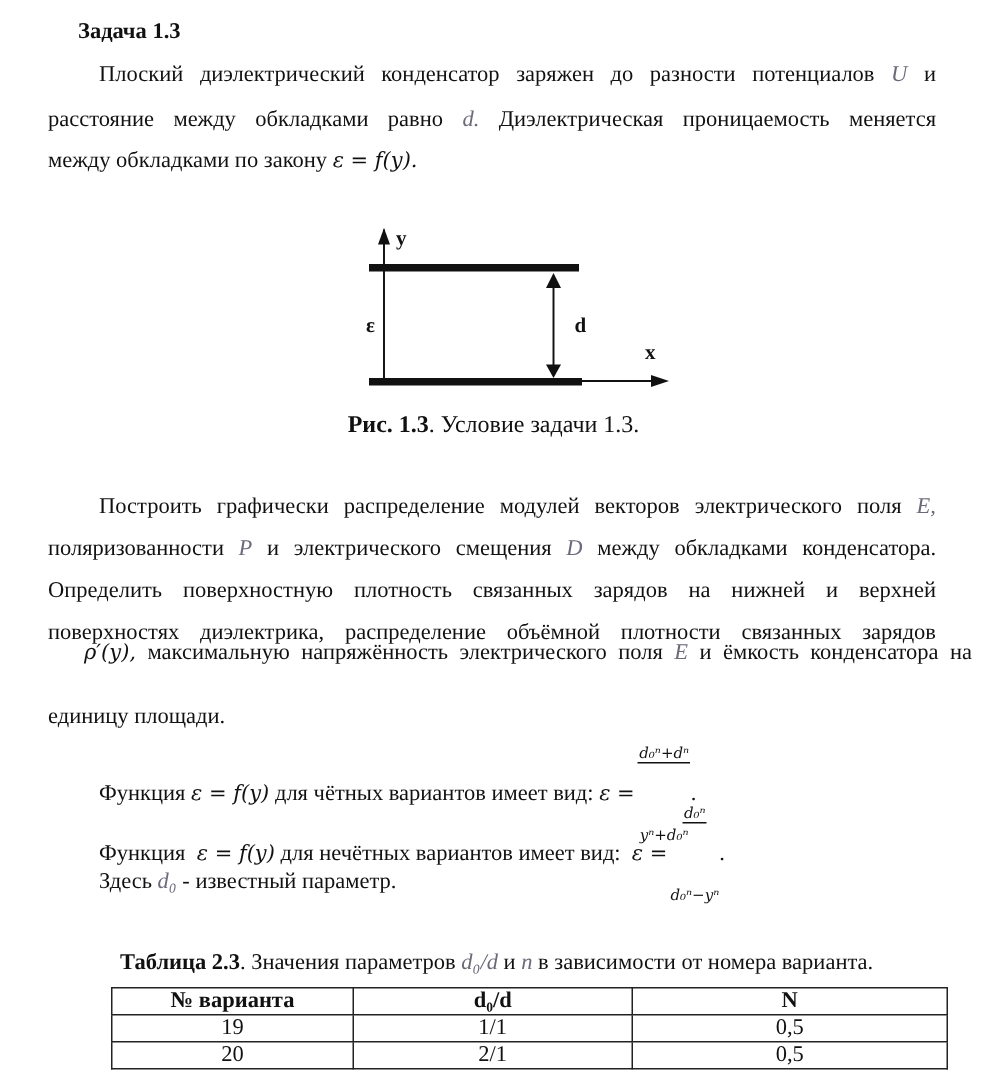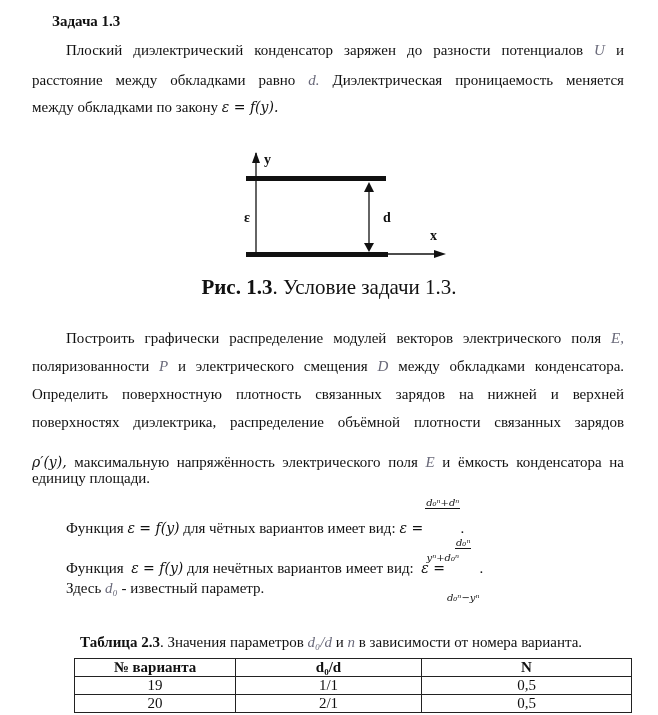--- a/index.html
+++ b/index.html
@@ -4,21 +4,21 @@
 <style>
   html, body { margin:0; padding:0; background:#ffffff; }
   body { width:658px; height:715px; position:relative; overflow:hidden;
          font-family:"Liberation Serif", "DejaVu Serif", serif; color:#111; font-size:15px; }
   .abs { position:absolute; }
   .line { position:absolute; left:32px; width:592px; white-space:nowrap; line-height:18px; }
   .just { text-align:justify; text-align-last:justify; }
   .title { left:52px; top:13px; font-weight:bold; font-size:15px; }
   i.m { font-style:italic; font-family:"DejaVu Serif", serif; font-size:14px; }
   i.v { font-style:italic; color:#6a6a7a; }
-  .caption { position:absolute; left:0; width:658px; text-align:center; top:275px; font-size:21px; }
+  .caption { position:absolute; left:0; width:658px; text-align:center; top:275px; font-size:16px; }
   .caption b { font-weight:bold; }
   .frac { display:inline-flex; flex-direction:column; align-items:center; vertical-align:middle; font-size:10px; font-style:italic; font-family:"DejaVu Serif", serif; line-height:11px; margin-left:2px;gap:43px; }
   .frac .num { border-bottom:1px solid #111; padding:0 1px; }
   table.params { position:absolute; left:74px; top:658px; width:558px; border-collapse:collapse; font-size:15px; }
   table.params td, table.params th { border:1.5px solid #222; text-align:center; padding:0; height:17px; line-height:17px; }
   table.params th { font-weight:bold; }
 </style>
 </head>
 <body>
 
@@ -75,21 +75,21 @@
   <span>и электрического смещения</span>
   <i class="v">D</i>
   <span>между обкладками конденсатора.</span>
 </div>
 <div class="line just" style="top:385px;">
   <span>Определить поверхностную плотность связанных зарядов на нижней и верхней</span>
 </div>
 <div class="line just" style="top:413px;">
   <span>поверхностях диэлектрика, распределение объёмной плотности связанных зарядов</span>
 </div>
-<div class="line just" style="top:453px;">
+<div class="line just" style="top:426px;margin-left:24px;">
   <i class="m">ρ′(y),</i>
   <span>максимальную напряжённость электрического поля</span>
   <i class="v">E</i>
   <span>и ёмкость конденсатора на</span>
 </div>
 <div class="line" style="top:469px;">
   <span>единицу площади.</span>
 </div>
 
 <div class="line" style="top:497px; left:66px; line-height:22px;">

